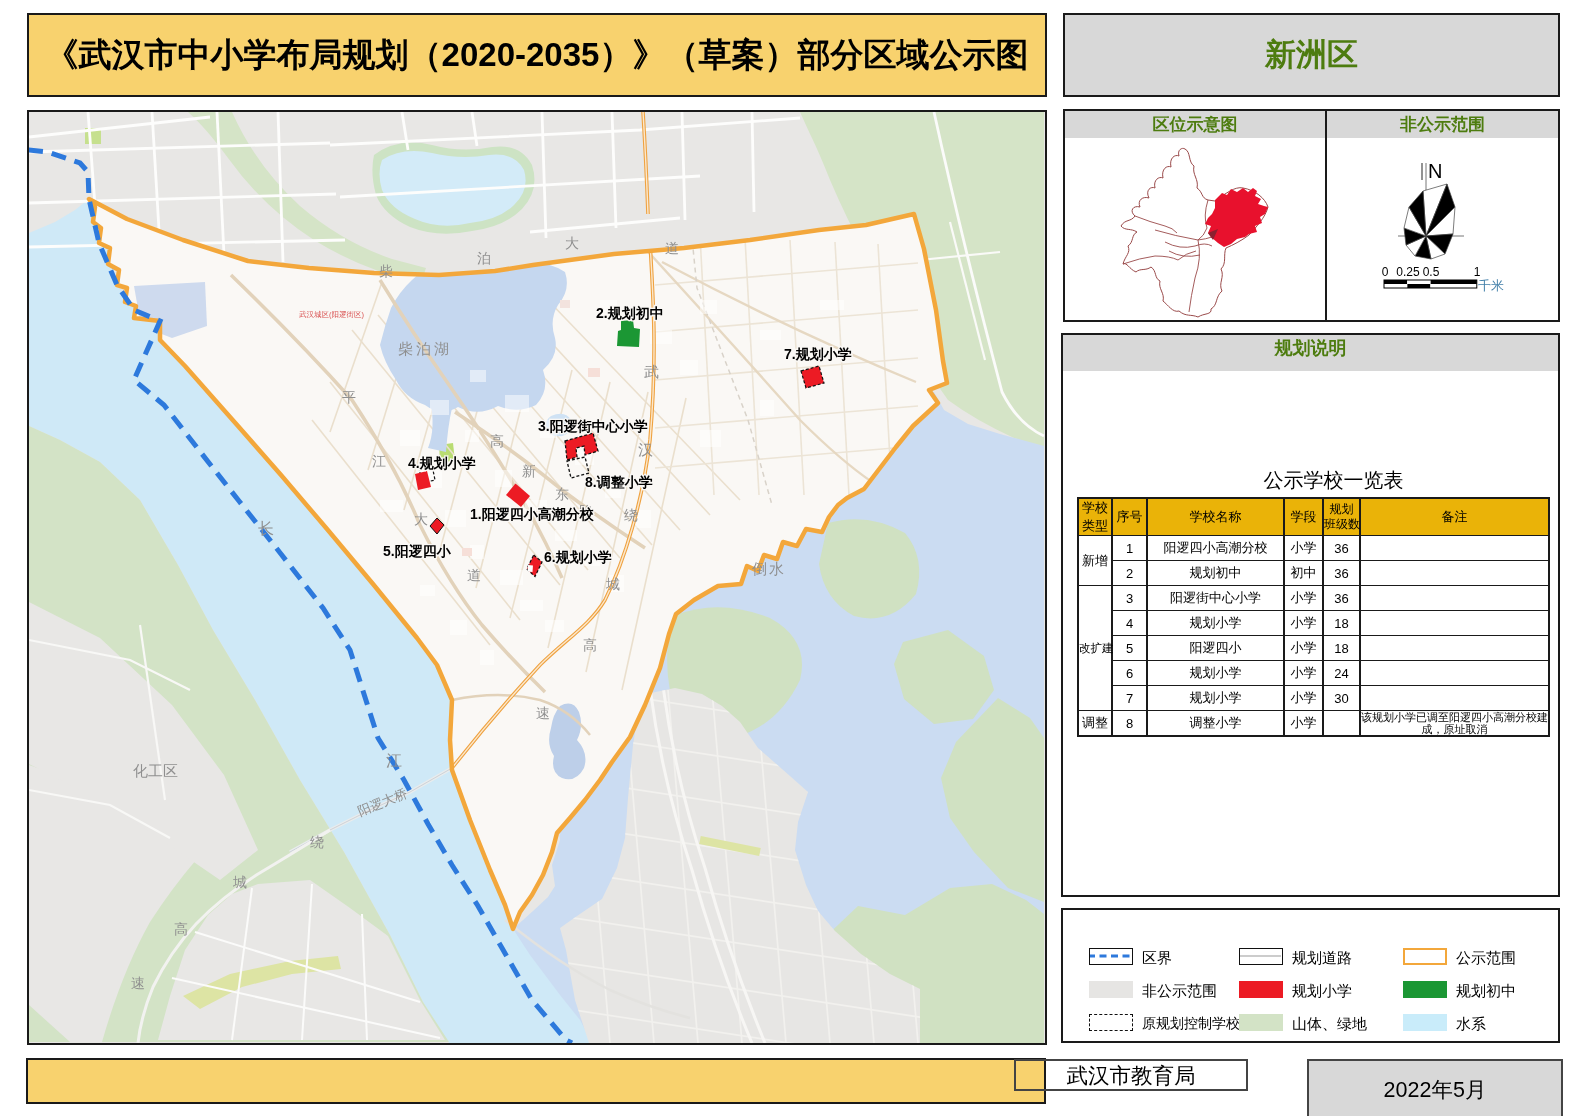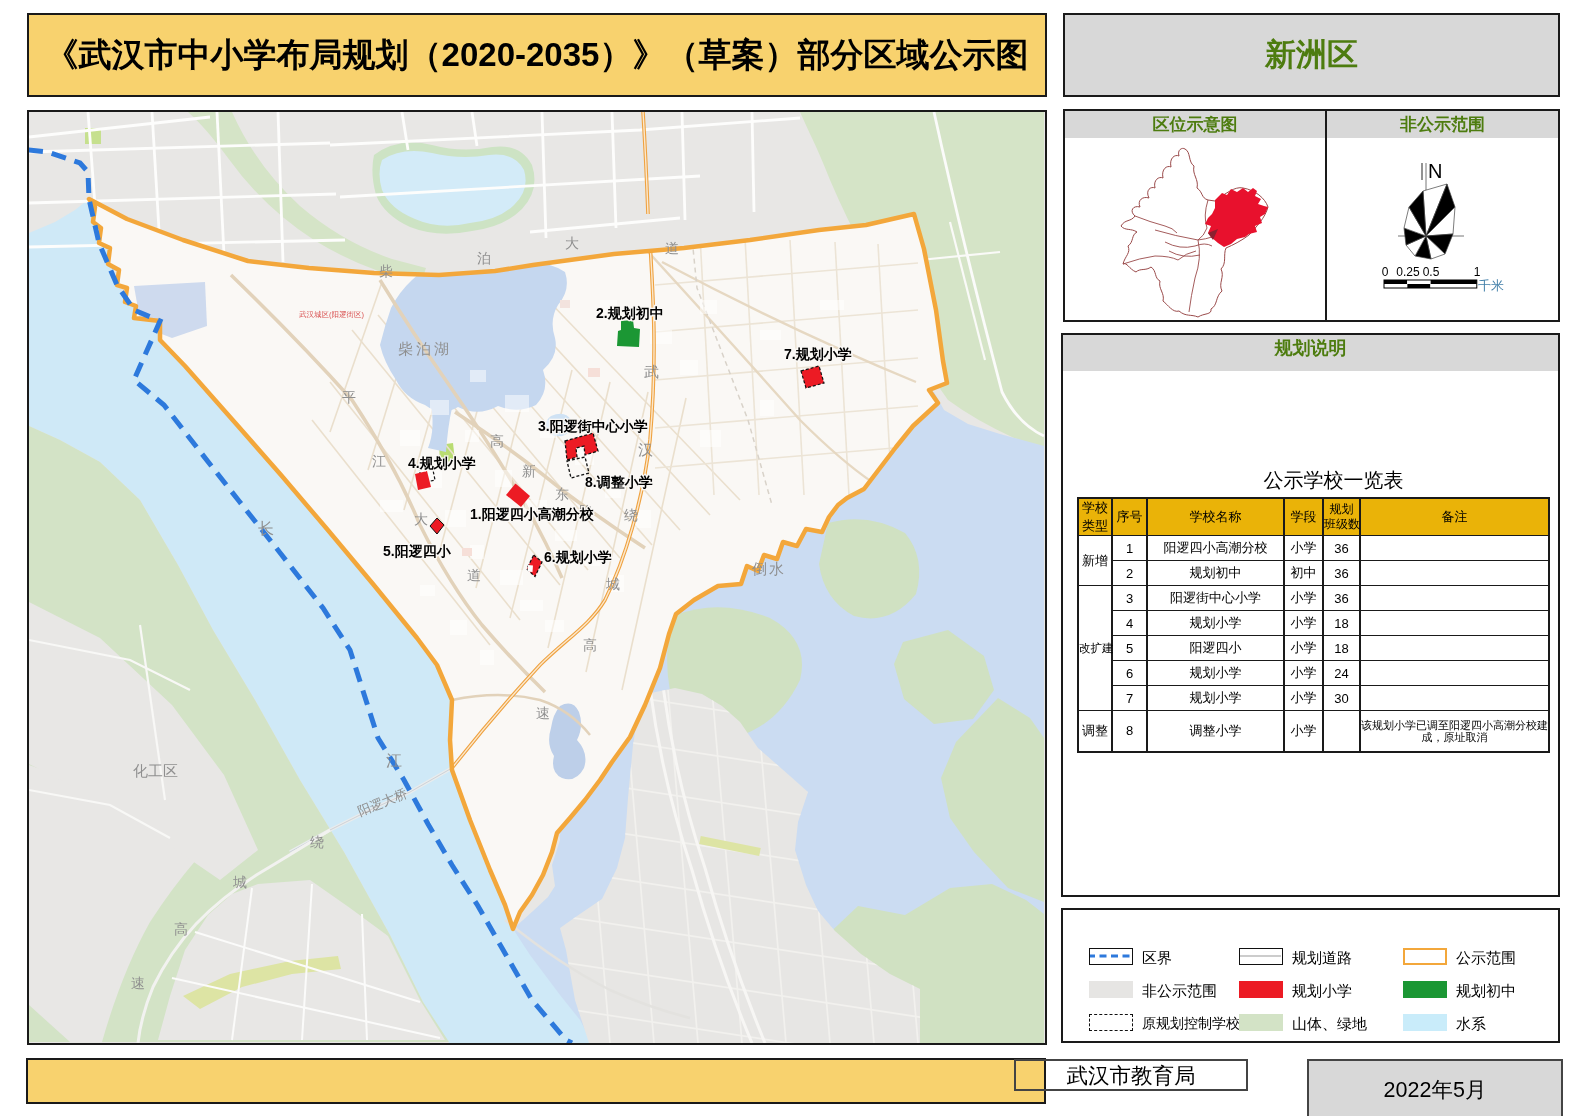--- a/index.html
+++ b/index.html
@@ -453,21 +453,21 @@
           <td class="c">24</td>
           <td class="c"></td>
         </tr>
   <tr style="height:25px;">
           <td class="c">7</td>
           <td class="c">规划小学</td>
           <td class="c">小学</td>
           <td class="c">30</td>
           <td class="c"></td>
         </tr>
-  <tr style="height:41px;border-radius:10px;">
+  <tr style="height:25px;border-radius:10px;">
           <td class="c">调整</td>
           <td class="c">8</td>
           <td class="c">调整小学</td>
           <td class="c">小学</td>
           <td class="c"></td>
           <td class="c" style="font-size:11px;line-height:12px;">该规划小学已调至阳逻四小高潮分校建成，原址取消</td>
         </tr>
 
   </tbody>
     </table>

